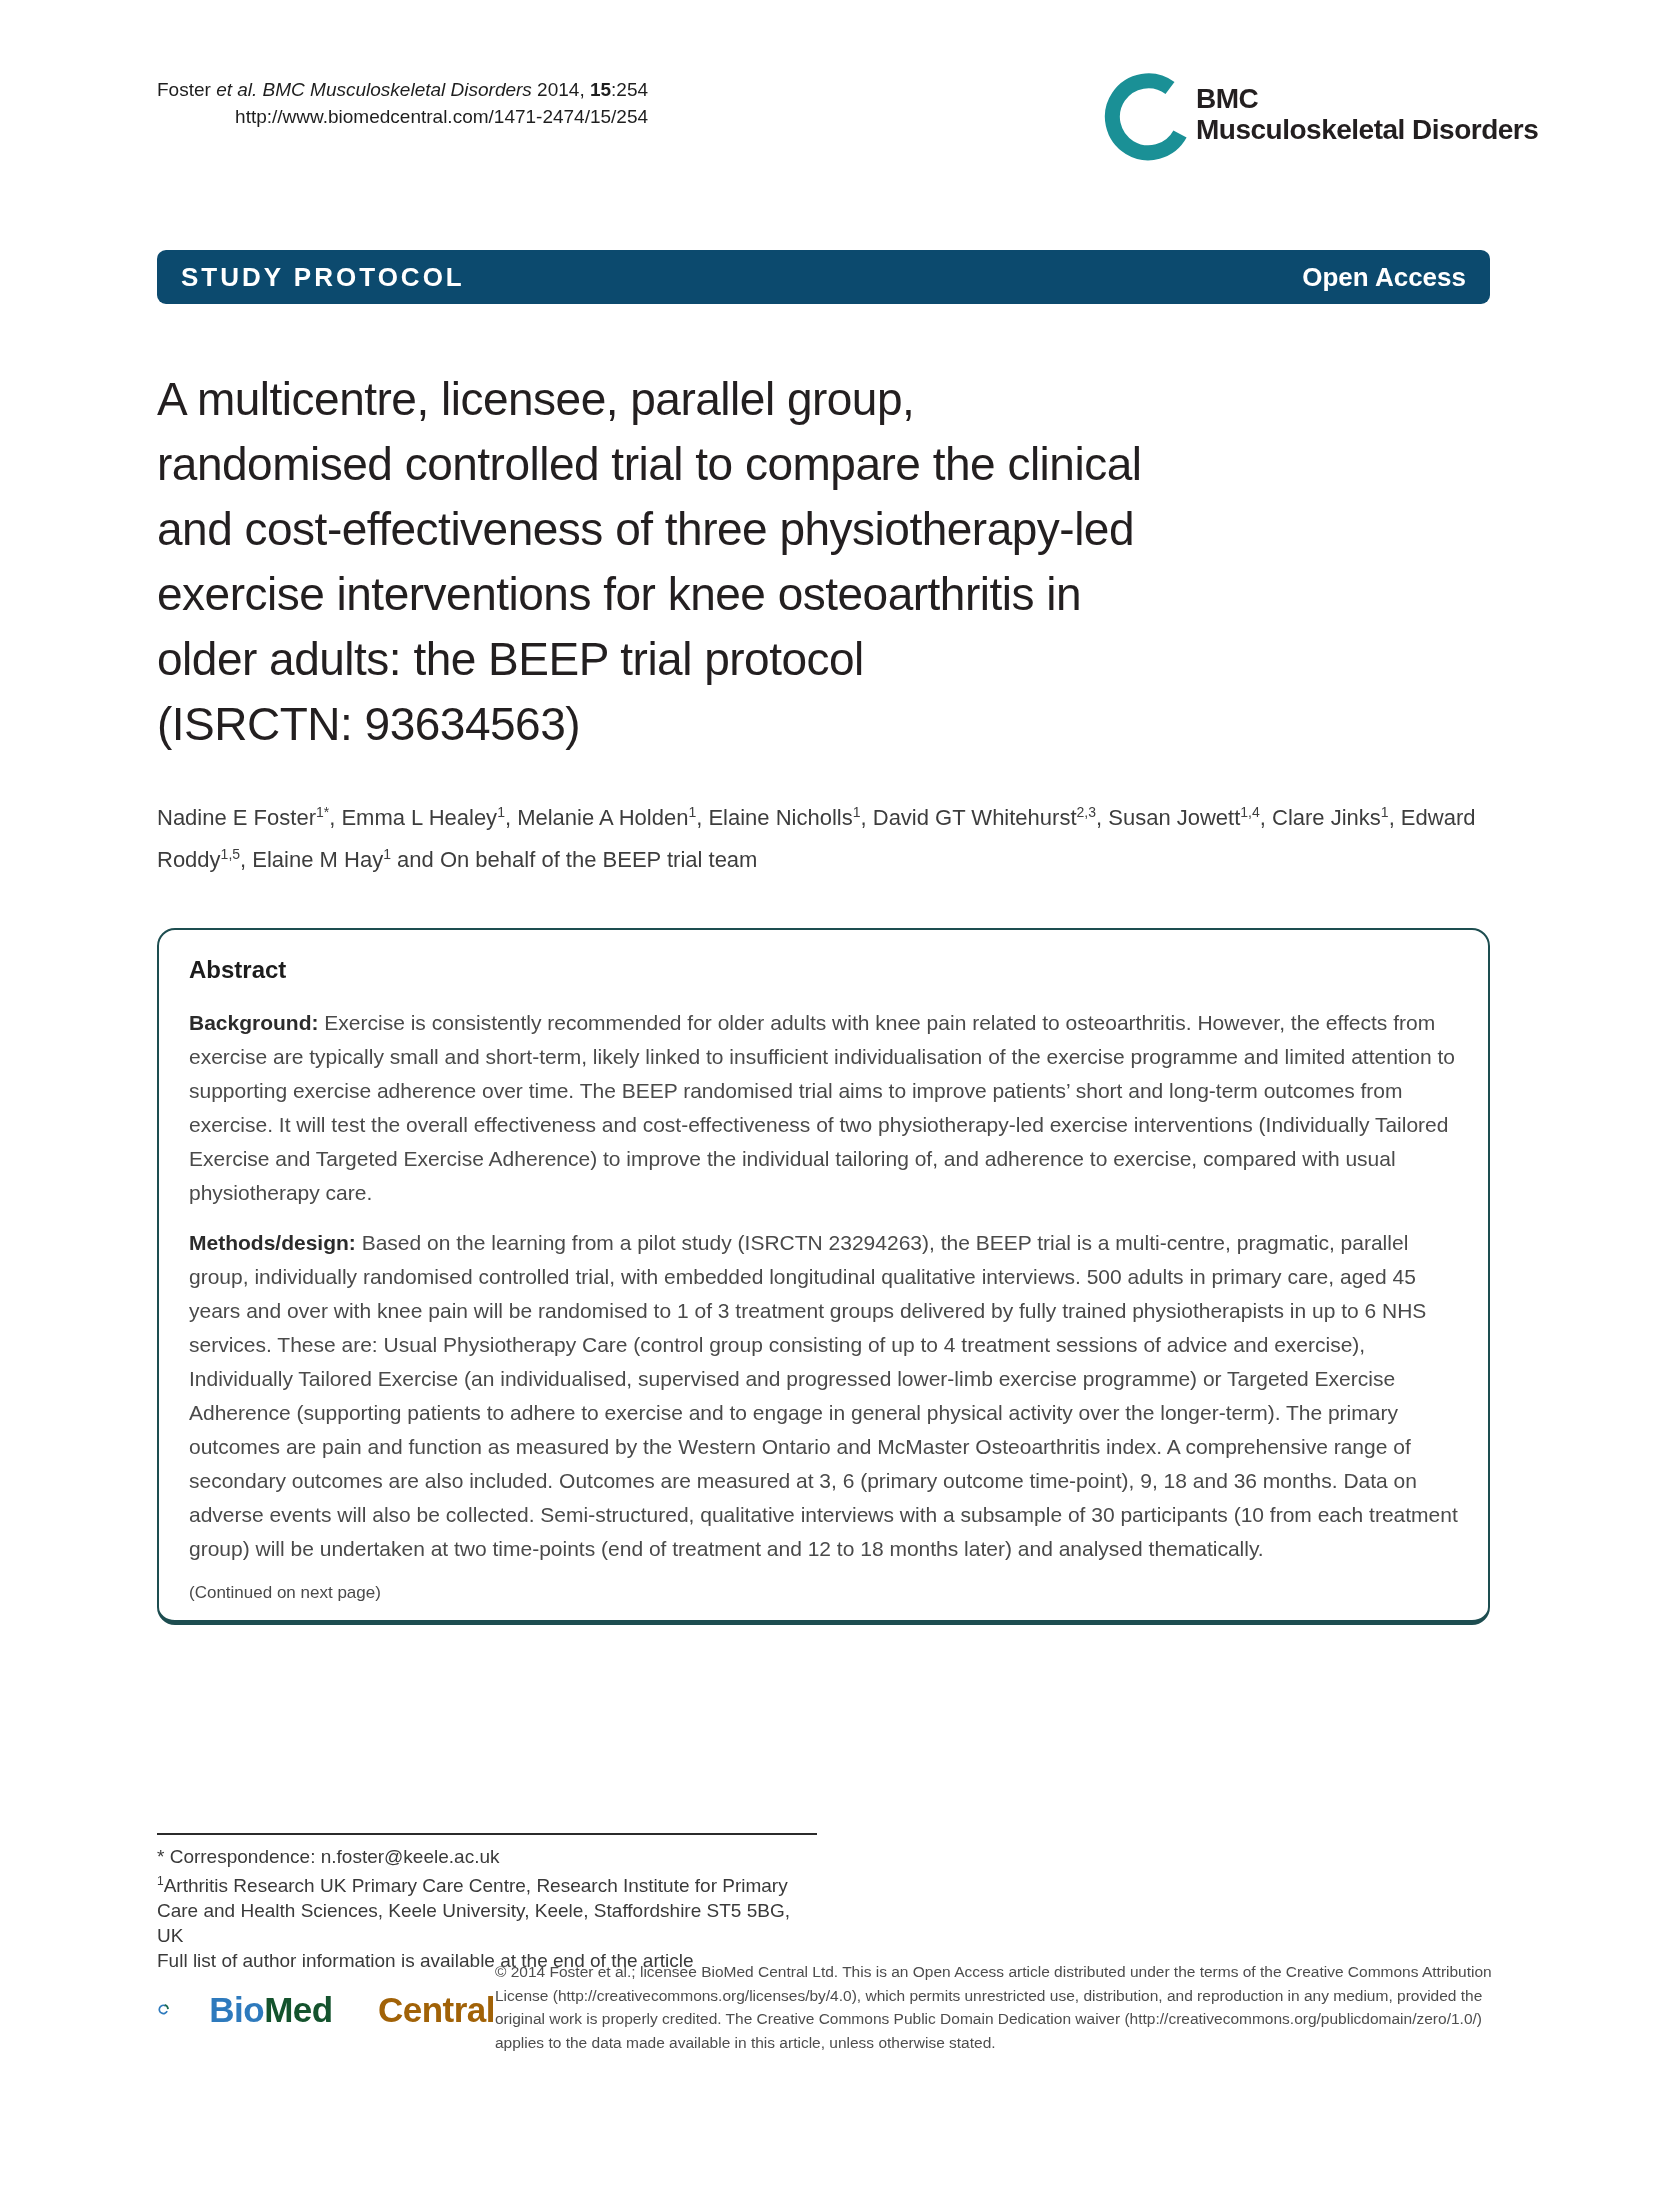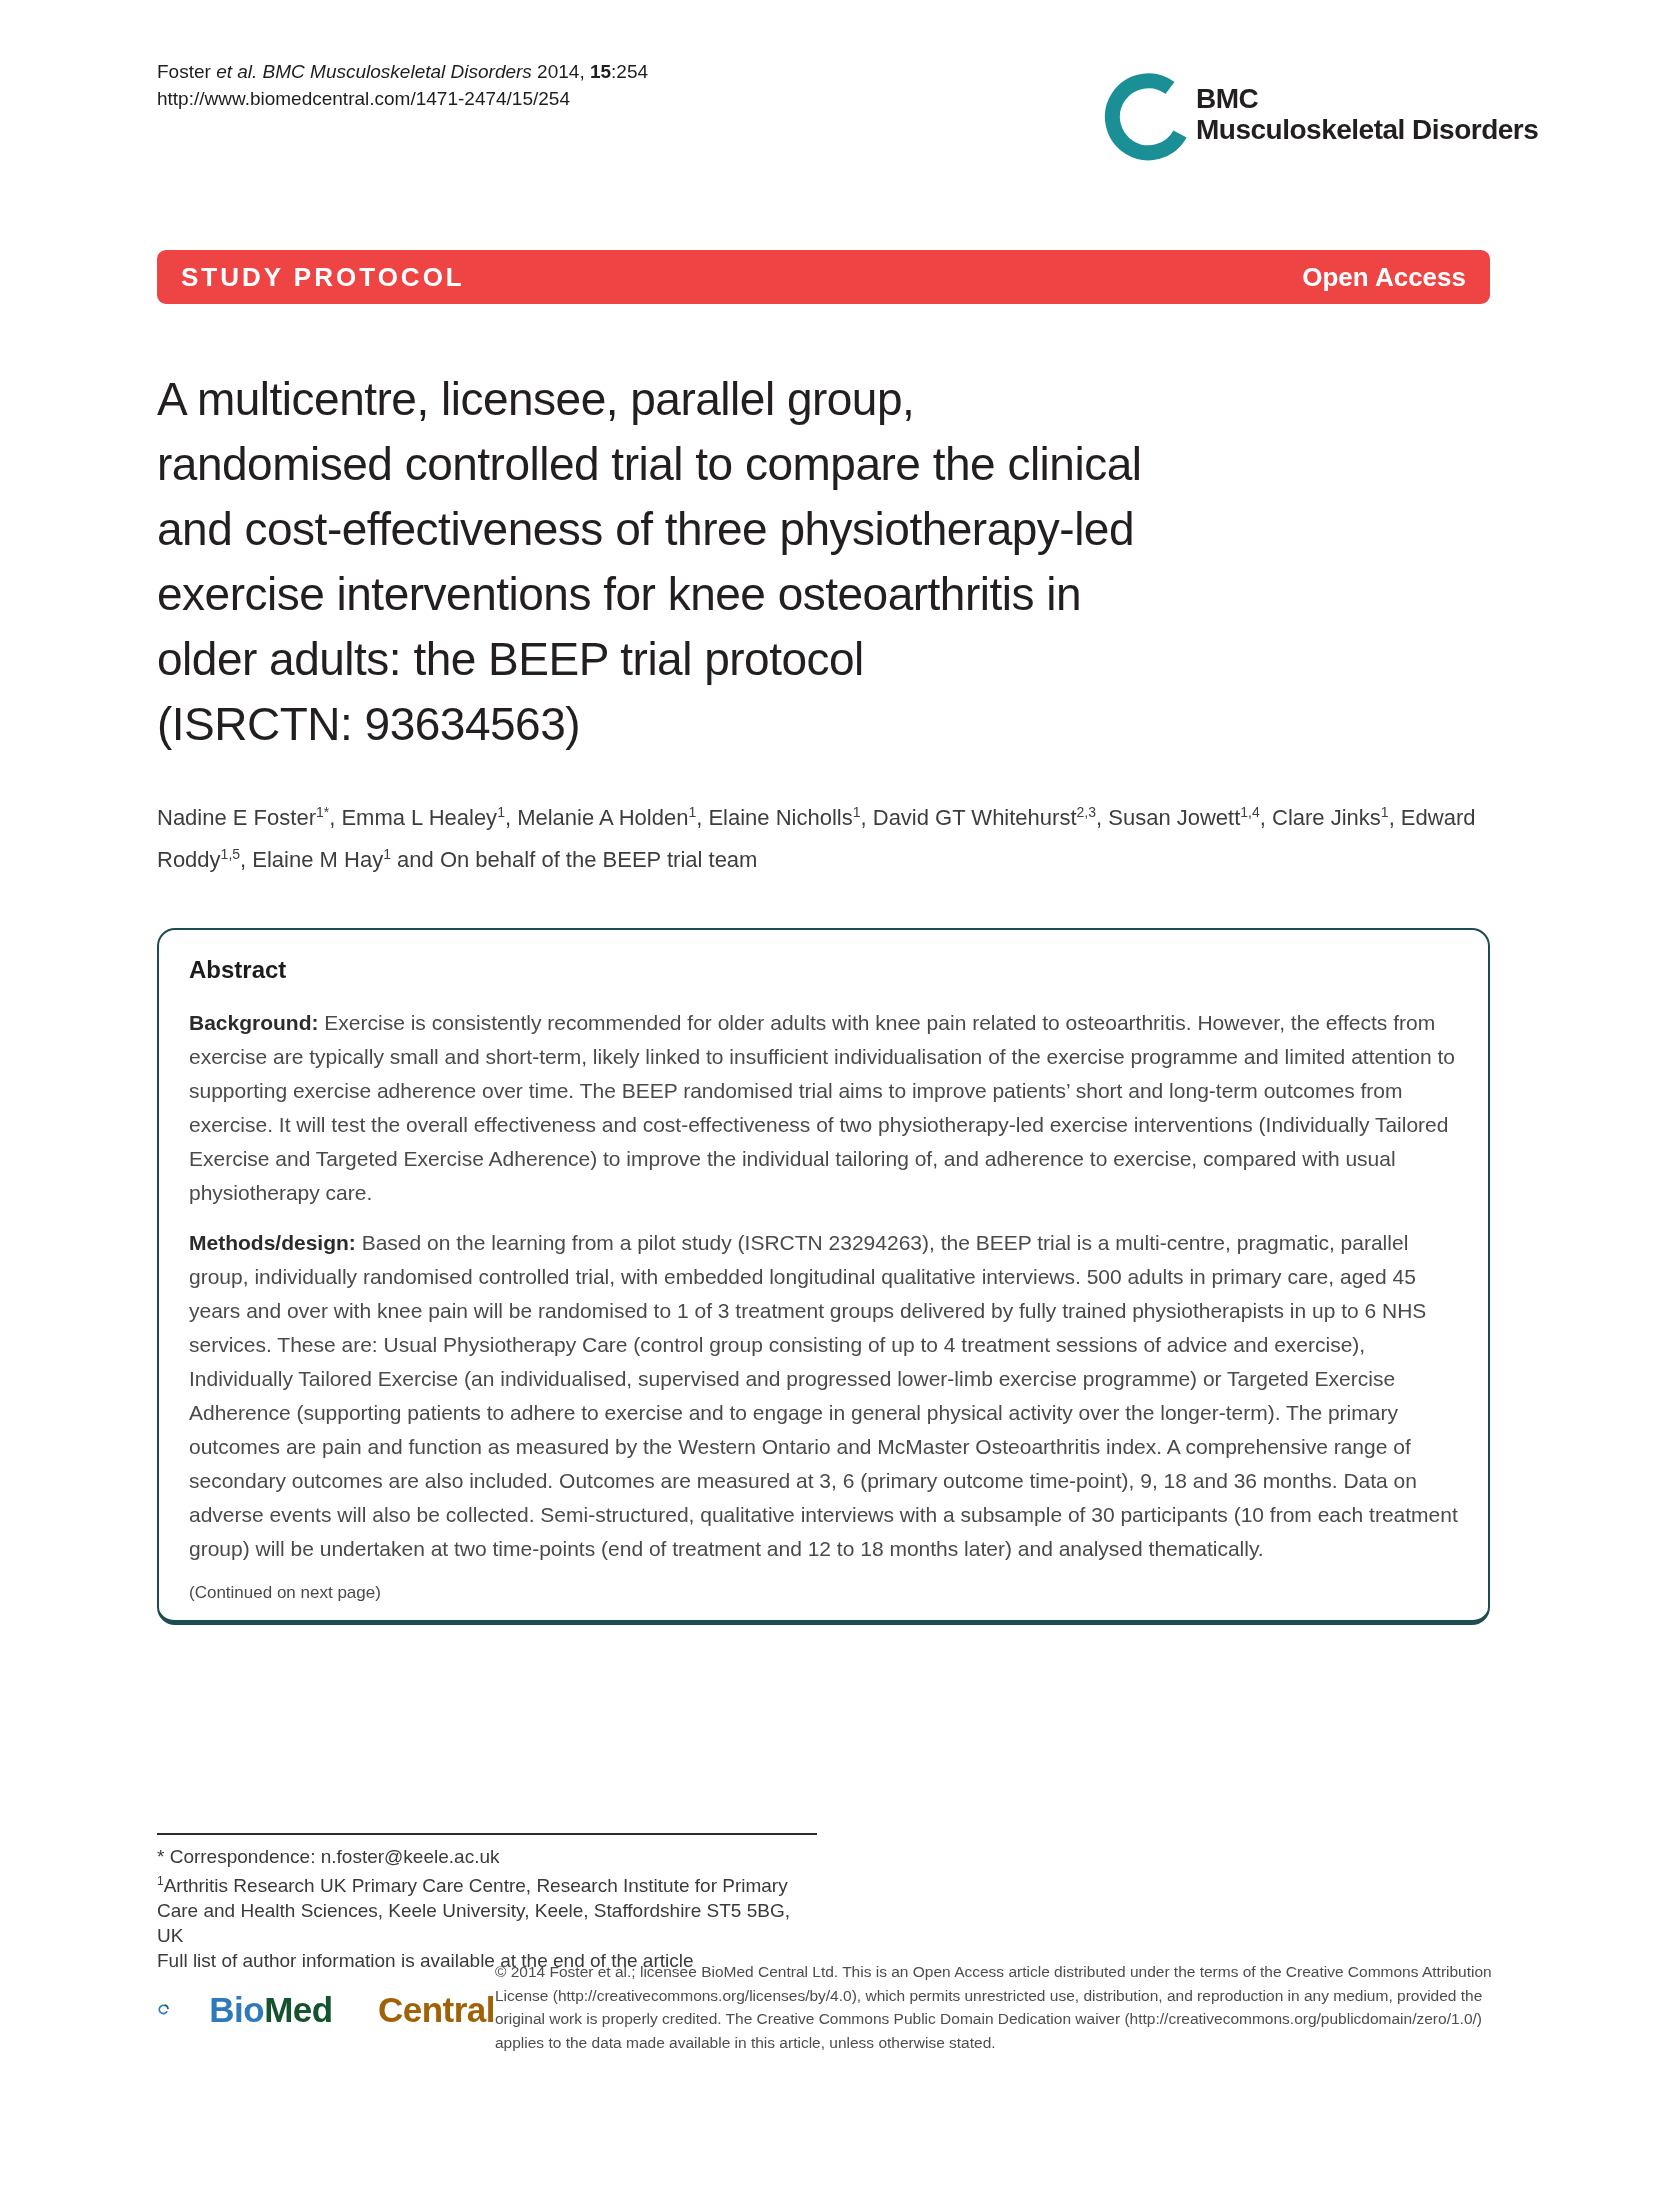--- a/index.html
+++ b/index.html
@@ -8,36 +8,36 @@
     width:1654px;
     height:2205px;
     background:#ffffff;
     font-family:"Liberation Sans", sans-serif;
     color:#222;
     overflow:hidden;
   }
   .abs{position:absolute;}
 
   
-  .citation{left:157px;top:58px;font-size:19px;line-height:27px;color:#1e1e1e;}
+  .citation{left:157px;top:76px;font-size:19px;line-height:27px;color:#1e1e1e;text-align:right;}
   .citation .it{font-style:italic;}
   .citation .vol{font-weight:bold;}
   .citation .url{font-style:normal;}
 
   
   .bmc-logo{right:164px;top:58px;width:390px;height:120px;}
   .bmc-logo svg{position:absolute;left:0;top:14px;}
   .bmc-logo .txt{position:absolute;left:96px;top:26px;font-weight:bold;color:#231f20;letter-spacing:-0.5px;}
   .bmc-logo .l1{font-size:28px;line-height:30px;}
   .bmc-logo .l2{font-size:28px;line-height:32px;white-space:nowrap;}
 
   
   .banner{
     left:157px;top:250px;width:1333px;height:54px;
-    background:#ef4444;border-radius:9px;
+    background:#0c4a6e;border-radius:9px;
     display:flex;align-items:center;justify-content:space-between;
     box-sizing:border-box;padding:0 24px;
   }
   .banner .left{color:#fff;font-weight:bold;font-size:26px;letter-spacing:3px;}
   .banner .right{color:#fff;font-weight:bold;font-size:26px;}
 
   
   .title{left:157px;top:336px;width:1340px;font-size:46px;line-height:65px;color:#231f20;font-weight:normal;letter-spacing:-0.5px;}
 
   

